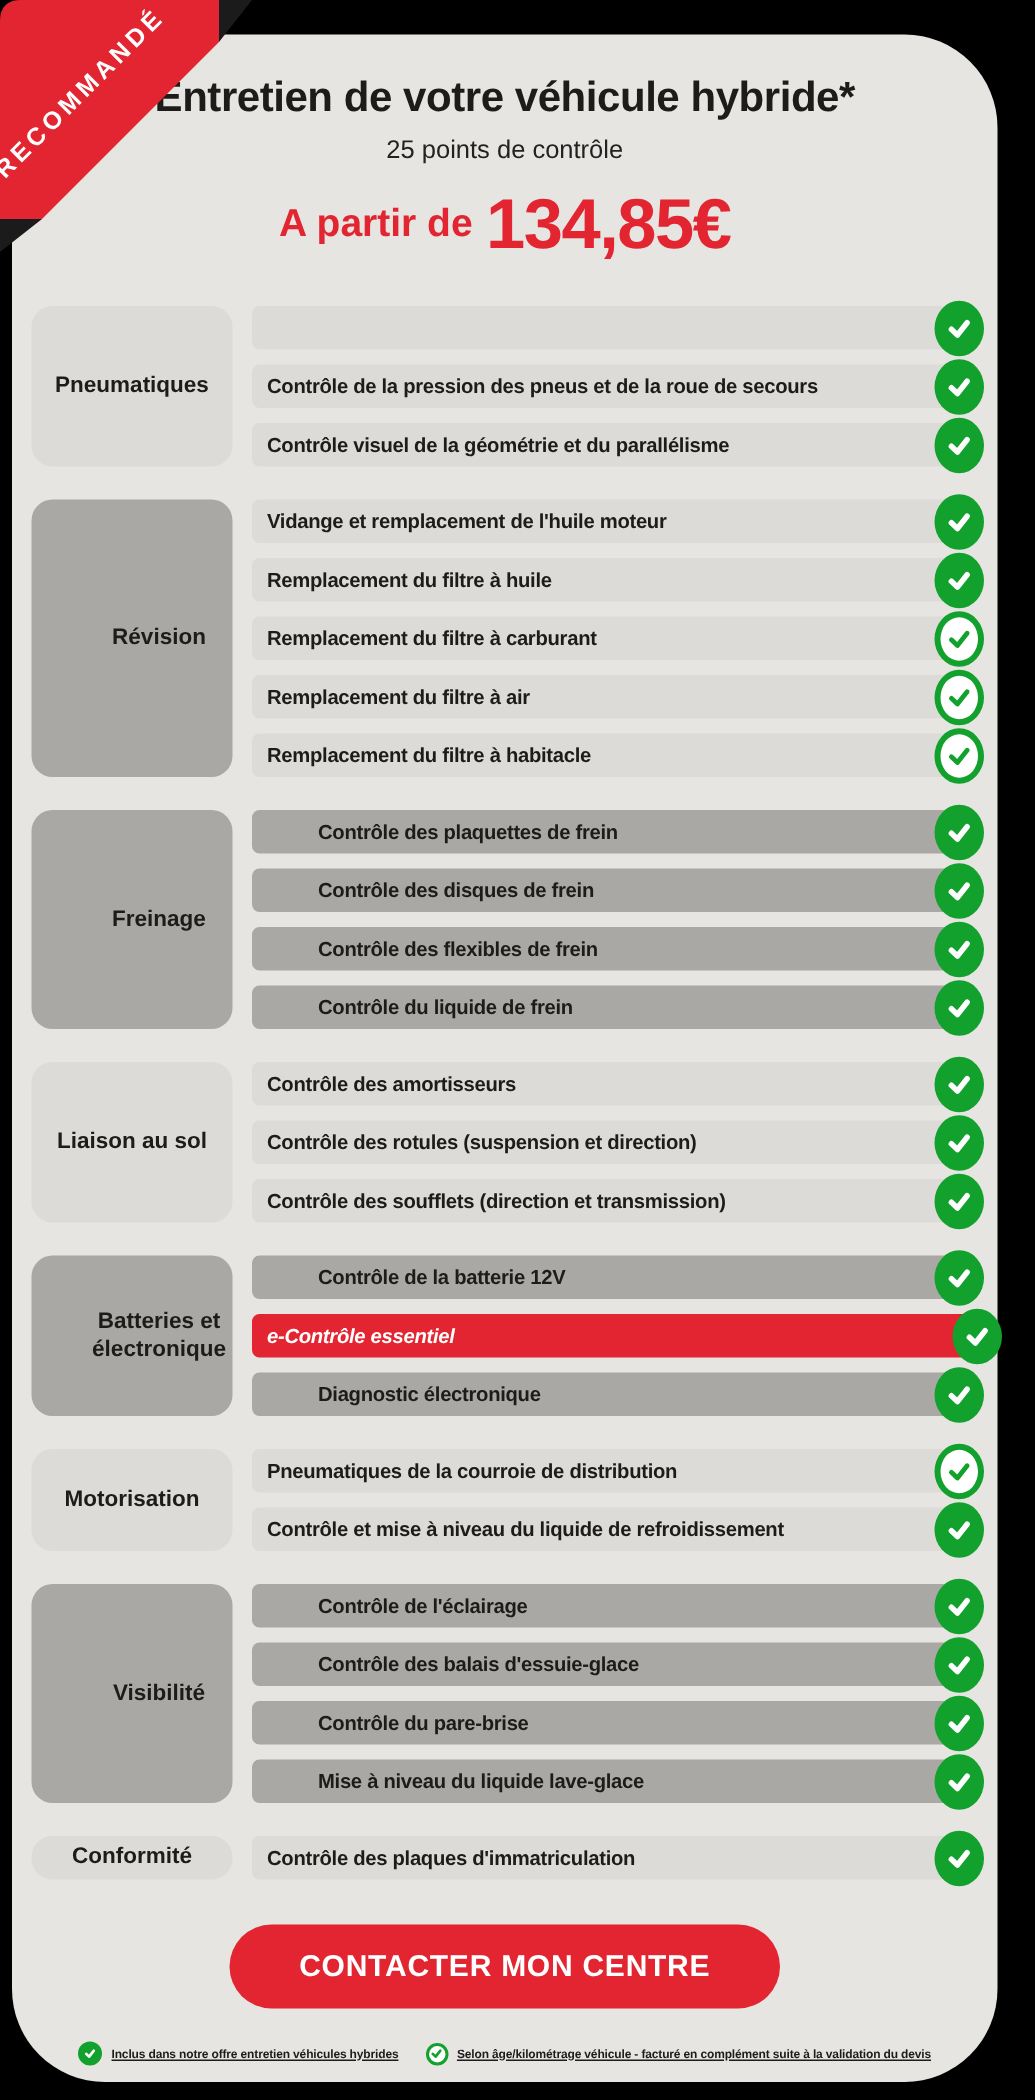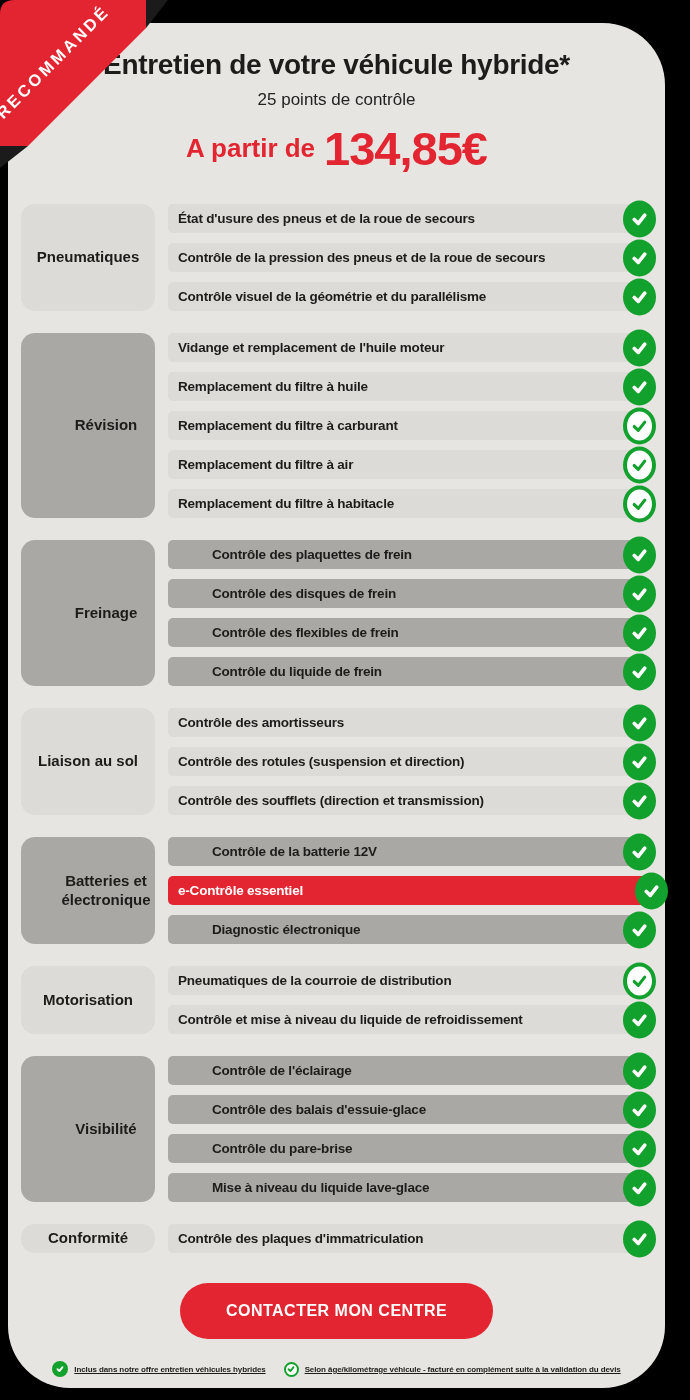--- a/index.html
+++ b/index.html
@@ -39,37 +39,37 @@
   .rows{flex:1; display:flex; flex-direction:column; gap:10px;}
   .row{
     position:relative; height:29px; border-radius:5px;
     display:flex; align-items:center;
     padding:0 46px 0 10px;
     font-weight:700; font-size:13.5px; letter-spacing:-0.2px;
     white-space:nowrap;
   }
   .tone-light{background:var(--light);}
   .tone-dark{background:var(--dark);padding-left:44px;}
-  .row.highlight{background:var(--red); color:var(--white); margin-right:-12px; padding-right:58px;}
+  .row.highlight{background:var(--red); color:var(--white); margin-right:-12px; padding-right:58px;font-style:italic;}
   
   .check{
     position:absolute; right:-7px; top:50%; transform:translateY(-50%);
     width:33px; height:37px; border-radius:50%;
     display:flex; align-items:center; justify-content:center;
   }
   .check svg{display:block; width:21px; height:21px;}
   .check.filled{background:var(--green);}
   .check.outline{background:var(--white); border:4px solid var(--green);}
   
   .cta-row{display:flex; justify-content:center; margin-top:30px;}
   .cta{
     border:none; cursor:pointer; background:var(--red); color:var(--white);
     height:56px; padding:0 46px; border-radius:28px;
     font-family:"Liberation Sans", sans-serif;
-    font-size:16px; font-weight:800; letter-spacing:0.5px;
+    font-size:20px; font-weight:800; letter-spacing:0.5px;
   }
   
   .legend{display:flex; justify-content:center; align-items:center; gap:18px; margin-top:22px; padding:0 8px;}
   .legend-item{display:flex; align-items:center; gap:6px; white-space:nowrap;text-decoration:underline;}
   .legend-item .txt{font-size:8px; font-weight:700; letter-spacing:-0.1px;}
   .mini{flex:none; width:16px; height:16px; border-radius:50%; display:flex; align-items:center; justify-content:center;}
   .mini svg{display:block; width:10px; height:10px;}
   .mini.filled{background:var(--green);}
   .mini.outline{background:var(--white); border:2px solid var(--green); width:15px; height:15px;}
   
@@ -94,21 +94,20 @@
         <span class="price-prefix">A partir de</span>
         <span class="price-value">134,85€</span>
       </div>
     </div>
 
     <div class="sections" id="sections">
         <div class="section">
           <div class="cat tone-light">Pneumatiques</div>
           <div class="rows">
             <div class="row tone-light">
-              <span>État d'usure des pneus et de la roue de secours</span>
               <span class="check filled">
                 <svg viewBox="0 0 24 24">
                   <path d="M6 12.6 L10.6 17 L18 7.6" fill="none" stroke="#ffffff" stroke-width="4.2" stroke-linecap="round" stroke-linejoin="round"></path>
                 </svg>
               </span>
             </div>
             <div class="row tone-light">
               <span>Contrôle de la pression des pneus et de la roue de secours</span>
               <span class="check filled">
                 <svg viewBox="0 0 24 24">

